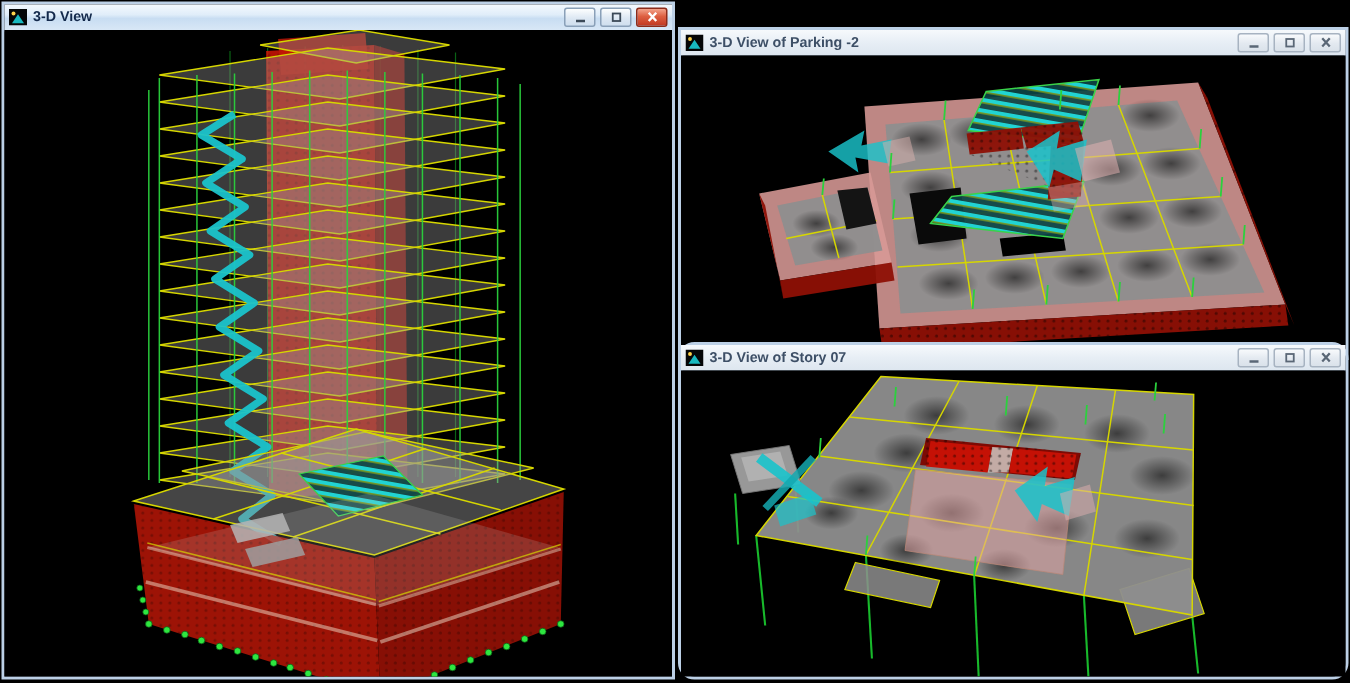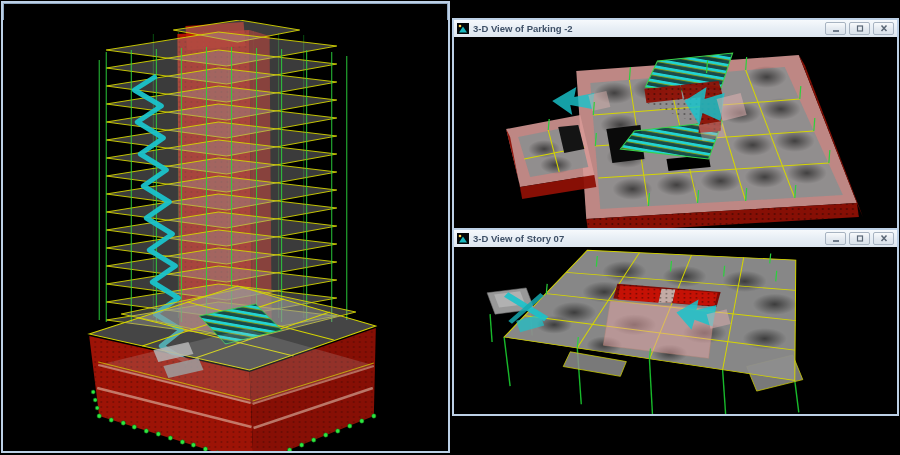--- a/index.html
+++ b/index.html
@@ -17,21 +17,21 @@
   .winbtns{display:flex;gap:3px;align-items:center;}
   .wbtn{width:21px;height:13px;border-radius:2px;display:flex;align-items:center;justify-content:center;
         border:1px solid #8aa0b8;background:linear-gradient(#fdfefe,#dde8f3 55%,#cfdeee);box-sizing:border-box;padding:0;}
   .titlebar.inactive .wbtn{border-color:#a7b3c1;background:linear-gradient(#f8fafc,#e3e9f0 55%,#dae2ea);}
   .wbtn.close-active{background:linear-gradient(#f3a38b,#dd5f41 45%,#c23a24);border-color:#8c2b1a;}
   .wbtn svg{display:block;}
   .viewport{position:absolute;left:0;right:0;top:17px;bottom:0;background:var(--viewport_background,#000);}
   .viewport svg{display:block;width:100%;height:100%;}
   #win-main   {left:1px;top:1px;width:449px;height:452px;}
   #win-parking{left:452px;top:18px;width:447px;height:222px;}
-  #win-story  {left:452px;top:228px;width:447px;height:188px;}
+  #win-story  {left:452px;top:228px;width:447px;height:225px;border-radius:11px;}
   
   .colF{stroke:var(--column_green,#2bd13d);stroke-width:1;opacity:.95;}
   .colB{stroke:#0f8c1e;stroke-width:.8;opacity:.7;}
   .colD{stroke:#18b92b;stroke-width:1.4;}
   .stub{stroke:var(--column_green,#2bd13d);stroke-width:1.2;}
   .slab{fill:#9a9a9a;fill-opacity:.38;stroke:var(--beam_yellow,#d6d600);stroke-width:.9;}
   .gline{stroke:var(--beam_yellow,#d6d600);stroke-width:1;fill:none;}
   .wall{fill:var(--wall_red,#c41808);fill-opacity:.8;}
   .wallD{fill:var(--wall_red_dark,#8e1005);fill-opacity:.95;}
   .pinkring{fill:var(--wall_pink,#d89a96);fill-opacity:.88;}
@@ -58,20 +58,45 @@
       <rect x="2.6" width="1" height="7" fill="#cfe000" fill-opacity=".55"></rect>
     </pattern>
     <pattern id="dots" width="6" height="5" patternUnits="userSpaceOnUse">
       <circle cx="2" cy="2" r="1" fill="#000" fill-opacity=".4"></circle>
     </pattern>
     <path id="plate" d="M-114,6 L-2,-12 L116,2 L6,22 Z"></path>
   </defs>
 </svg>
 
 <div class="window" id="win-main">
+  <div class="titlebar active">
+    <svg width="12" height="11">
+      <rect width="12" height="11" fill="#050607"></rect>
+      <circle cx="3" cy="3" r="1.3" fill="#ffd24a"></circle>
+      <polygon points="2,9.5 6,3.5 10,9.5" fill="#18b9c0"></polygon>
+    </svg>
+    <span class="title-text">3-D View</span>
+    <span class="winbtns">
+      <button class="wbtn">
+        <svg width="10" height="9">
+            <line x1="2" y1="7" x2="8" y2="7" stroke="#3c4a58" stroke-width="1.7"></line>
+          </svg>
+      </button>
+      <button class="wbtn">
+        <svg width="10" height="9">
+            <rect x="2.5" y="2" width="5" height="5" fill="none" stroke="#3c4a58" stroke-width="1.2"></rect>
+          </svg>
+      </button>
+      <button class="wbtn close-active">
+        <svg width="10" height="9">
+            <path d="M2.5,1.5 L7.5,7 M7.5,1.5 L2.5,7" stroke="#fff" stroke-width="1.6"></path>
+          </svg>
+      </button>
+    </span>
+  </div>
   <div class="viewport">
     <svg viewBox="0 0 444 431" preserveAspectRatio="none">
 
       <g>
         <line class="colB" x1="150" y1="14" x2="150" y2="298"></line>
           <line class="colB" x1="175" y1="12" x2="175" y2="298"></line>
         <line class="colB" x1="200" y1="11" x2="200" y2="298"></line>
           <line class="colB" x1="225" y1="10" x2="225" y2="298"></line>
         <line class="colB" x1="250" y1="11" x2="250" y2="298"></line>
           <line class="colB" x1="275" y1="13" x2="275" y2="298"></line>

